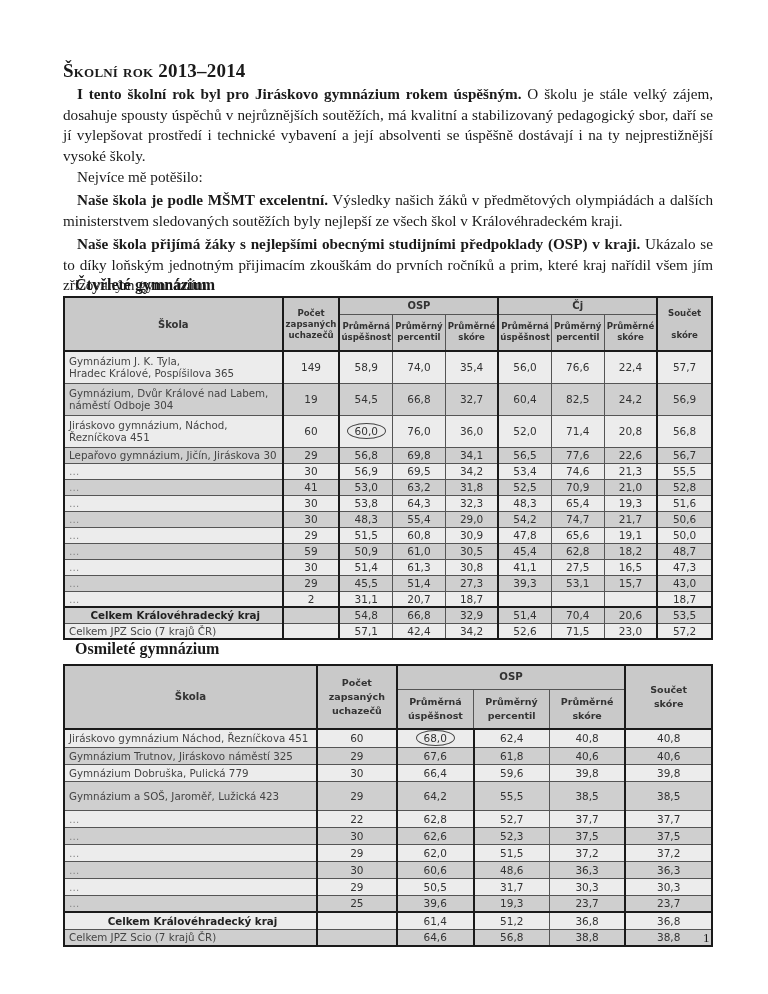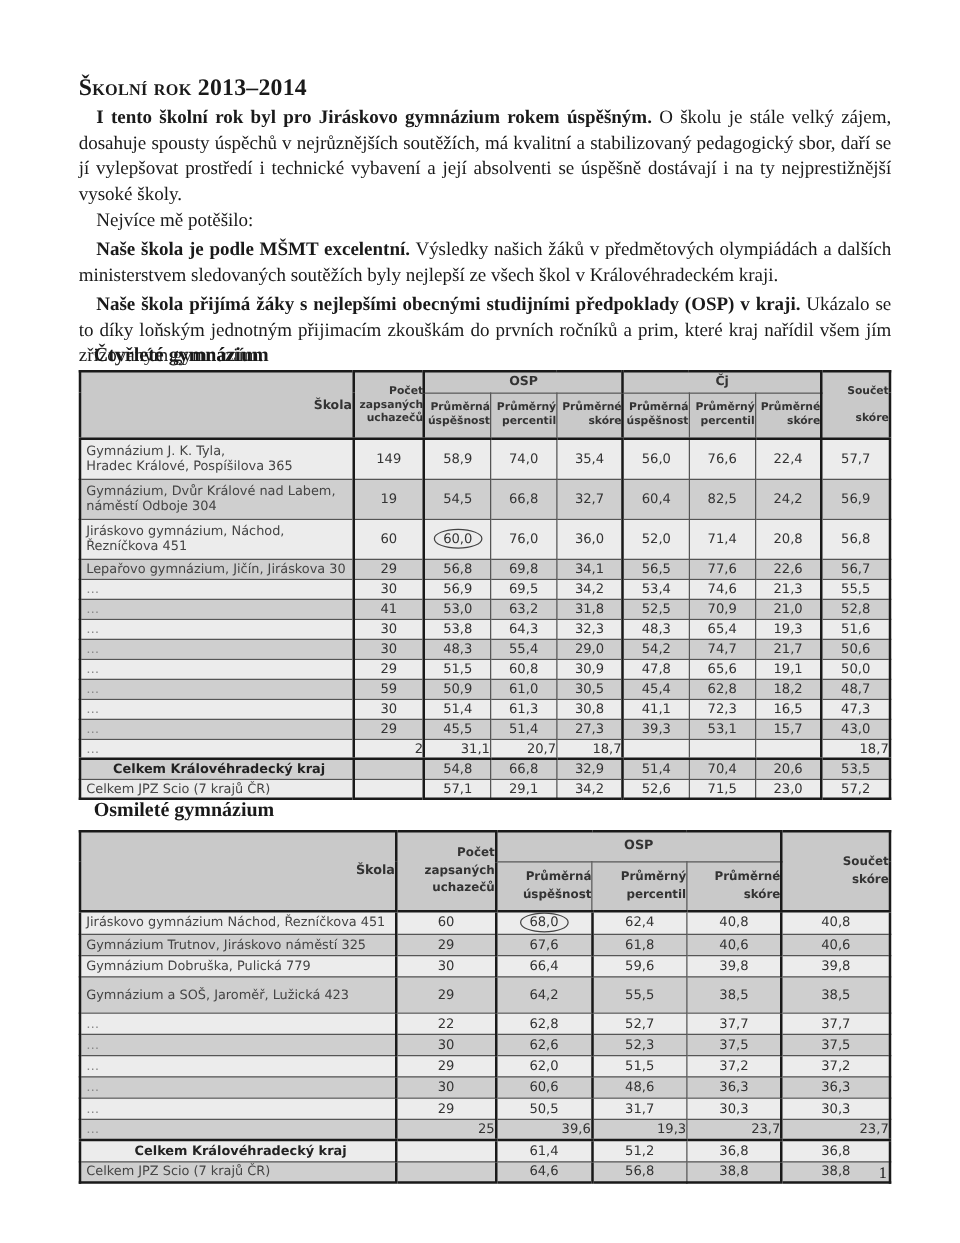--- a/index.html
+++ b/index.html
@@ -16,21 +16,21 @@
   table.t { position: absolute; left: 63px; border-collapse: collapse; border: 2.5px solid #1a1a1a; font-family: "DejaVu Sans", "Liberation Sans", sans-serif; color: #333; }
   table.t td, table.t th { border: 1px solid #555; padding: 0; text-align: center; vertical-align: middle; }
   table.t th { background: #c9c9c9; font-weight: bold; color: #333; }
   table.t td { font-size: 10.5px; }
   table.t td.name { text-align: left; padding-left: 4px; font-size: 10.3px; color: #444; }
   table.t td.name.dots { color: #888; }
   table.t tr.light td { background: #ececec; }
   table.t tr.dark td { background: #cfcfcf; }
   table.t tr.bold td.name { font-weight: bold; color: #222; text-align: center; }
   table.t .thick-l { border-left: 2.5px solid #1a1a1a !important; }
-  table.t .thick-b { border-bottom: 2.5px solid #1a1a1a !important; text-align: right; }
+  table.t .thick-b { border-bottom: 2.5px solid #1a1a1a !important; }
   .circled { display: inline-block; border: 1px solid #444; border-radius: 50%; padding: 0 7px; line-height: 14px; }
 
   #t1 { top: 296px; width: 650px; }
   #t1 th { font-size: 8.6px; line-height: 11px; }
   #t1 th.big { font-size: 10px; }
   #t2 { top: 664px; width: 650px; }
   #t2 th { font-size: 9.5px; line-height: 14px; }
   #t2 th.big { font-size: 10.2px; }
 
   .pagenum { position: absolute; left: 703px; top: 930px; font-size: 13px; }
@@ -187,21 +187,21 @@
         <td>18,2</td>
         <td class="thick-l">48,7</td>
       </tr>
       <tr class="light" style="height: 16px;">
         <td class="name dots"><span>…</span></td>
         <td class="thick-l">30</td>
         <td class="thick-l">51,4</td>
         <td>61,3</td>
         <td>30,8</td>
         <td class="thick-l">41,1</td>
-        <td>72,3</td>
+        <td>27,5</td>
         <td>16,5</td>
         <td class="thick-l">47,3</td>
       </tr>
       <tr class="dark" style="height: 16px;">
         <td class="name dots"><span>…</span></td>
         <td class="thick-l">29</td>
         <td class="thick-l">45,5</td>
         <td>51,4</td>
         <td>27,3</td>
         <td class="thick-l">39,3</td>
@@ -228,21 +228,21 @@
         <td>32,9</td>
         <td class="thick-l">51,4</td>
         <td>70,4</td>
         <td>20,6</td>
         <td class="thick-l">53,5</td>
       </tr>
       <tr class="light" style="height: 16px;">
         <td class="name"><span>Celkem JPZ Scio (7 krajů ČR)</span></td>
         <td class="thick-l"></td>
         <td class="thick-l">57,1</td>
-        <td>29,1</td>
+        <td>42,4</td>
         <td>34,2</td>
         <td class="thick-l">52,6</td>
         <td>71,5</td>
         <td>23,0</td>
         <td class="thick-l">57,2</td>
       </tr>
     </tbody>
 </table>
 
 <div class="sect serif" style="top:640px;">Osmileté gymnázium</div>

